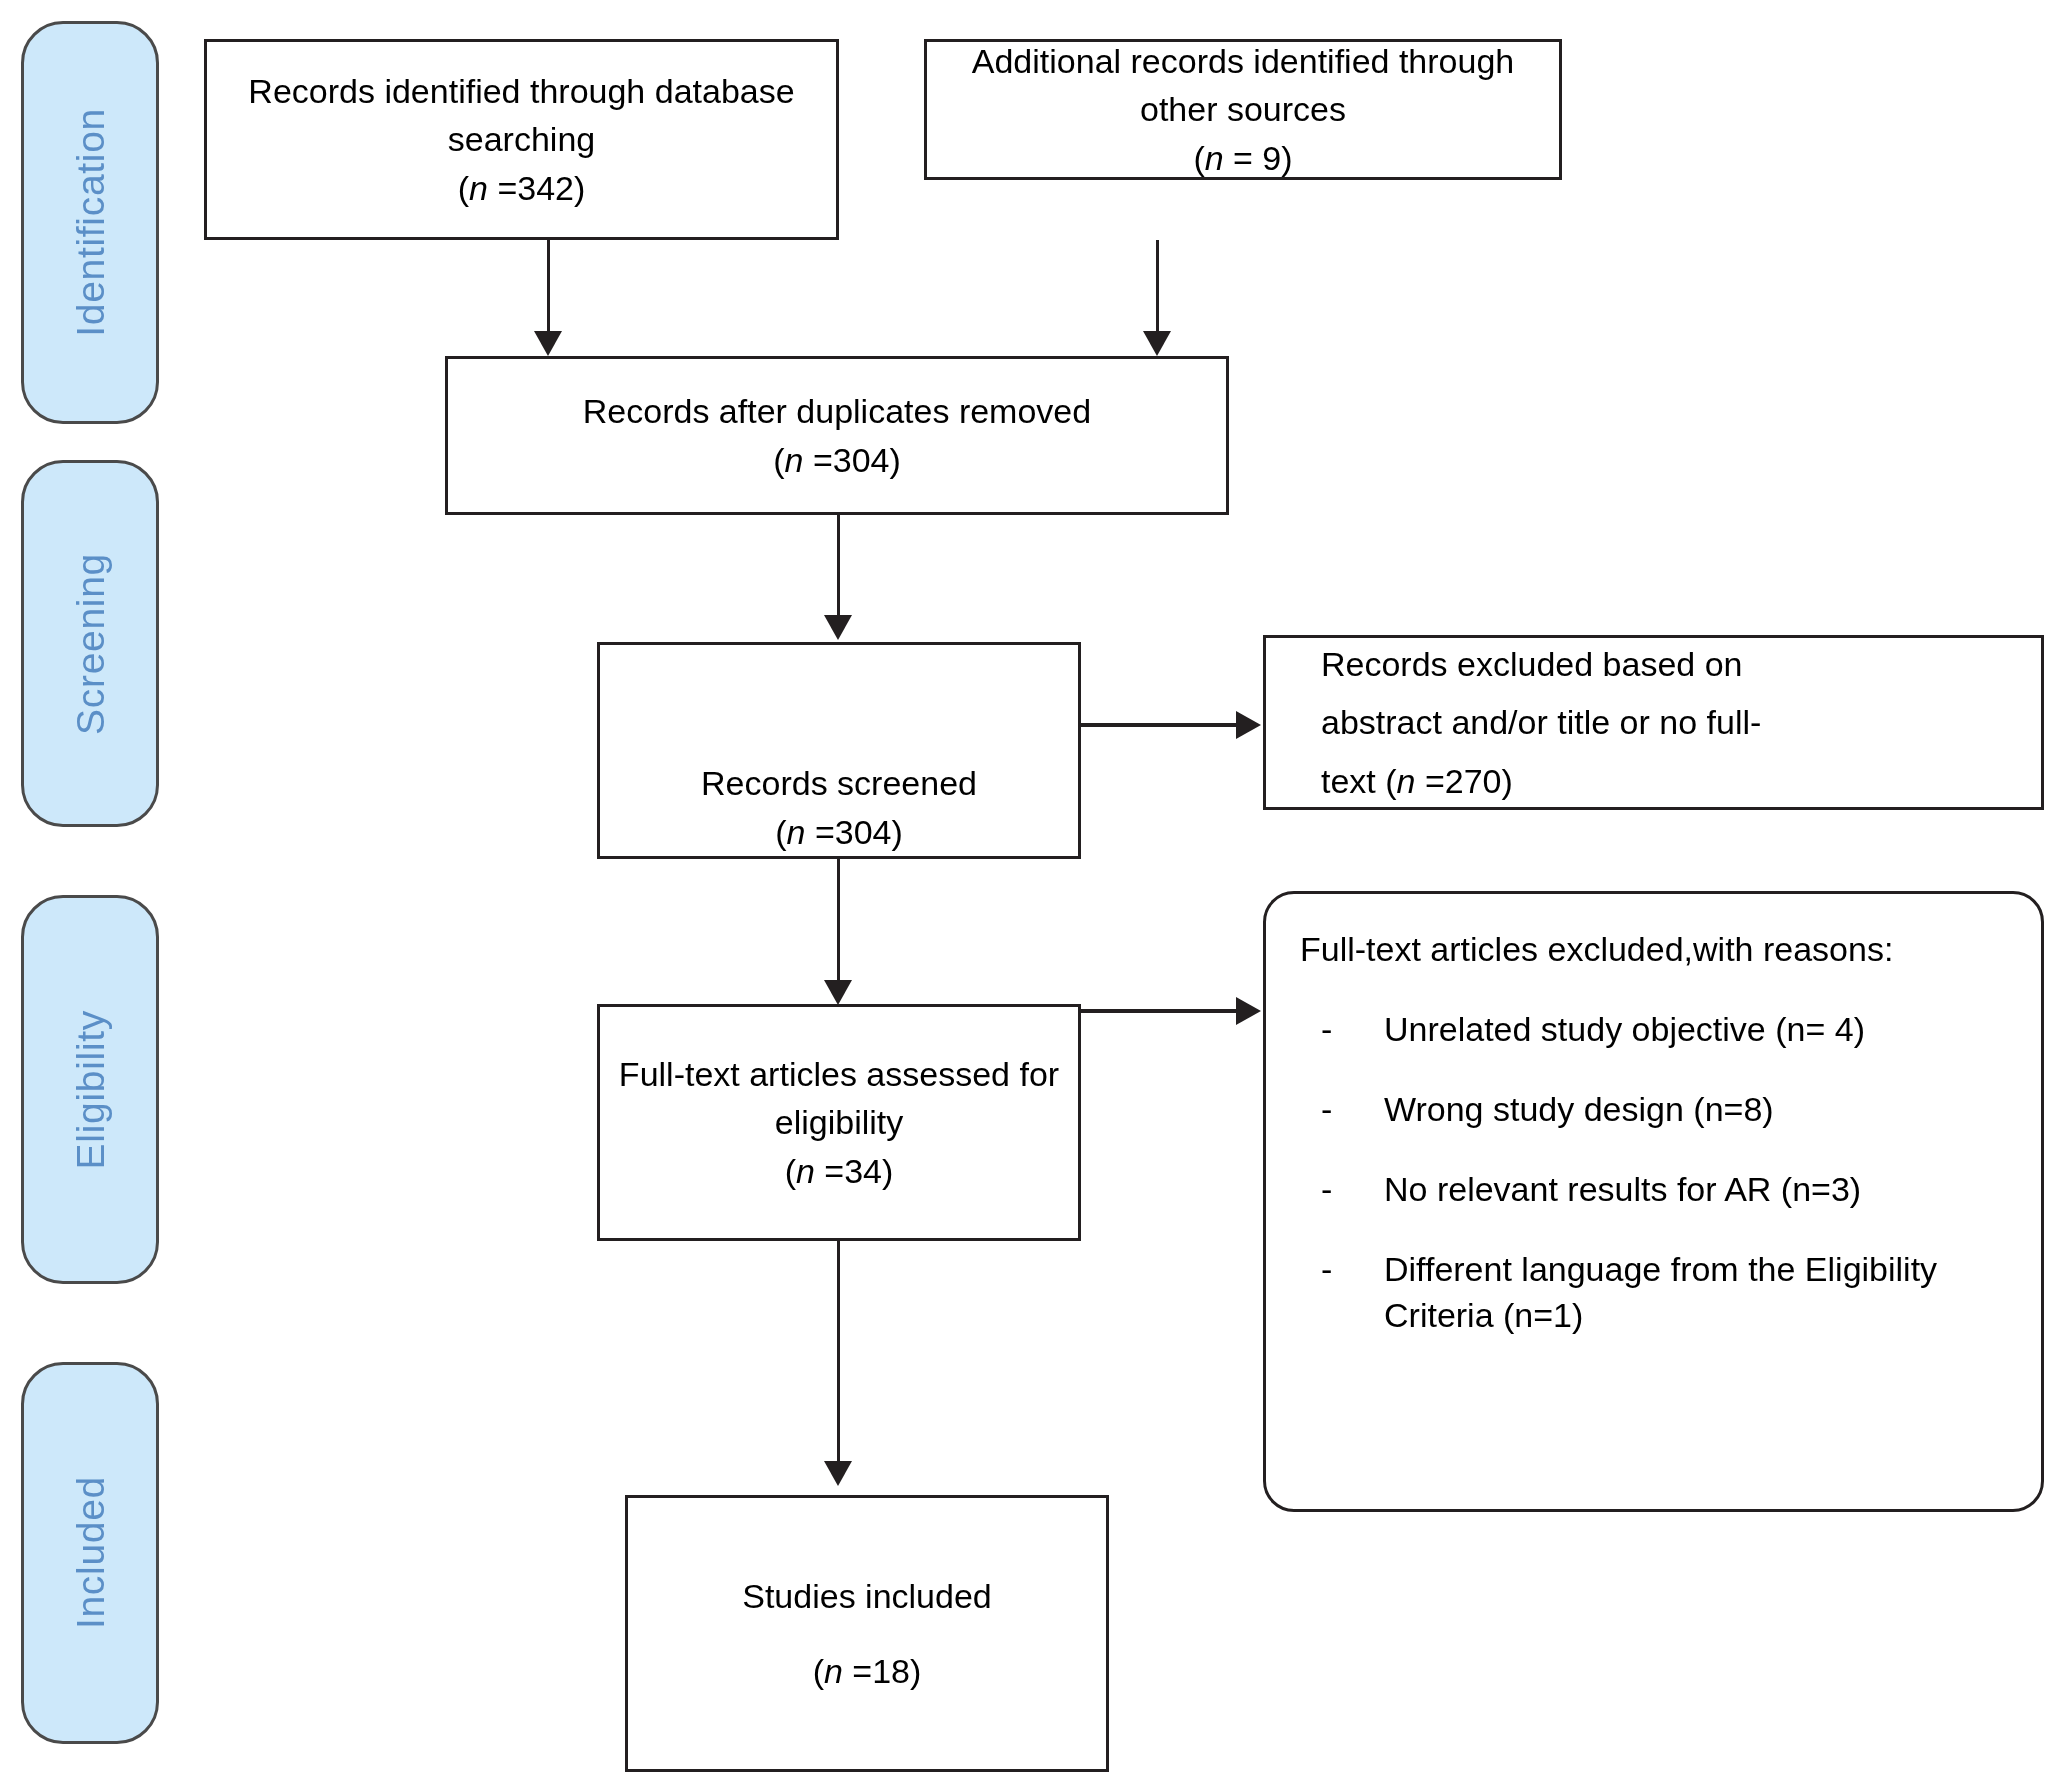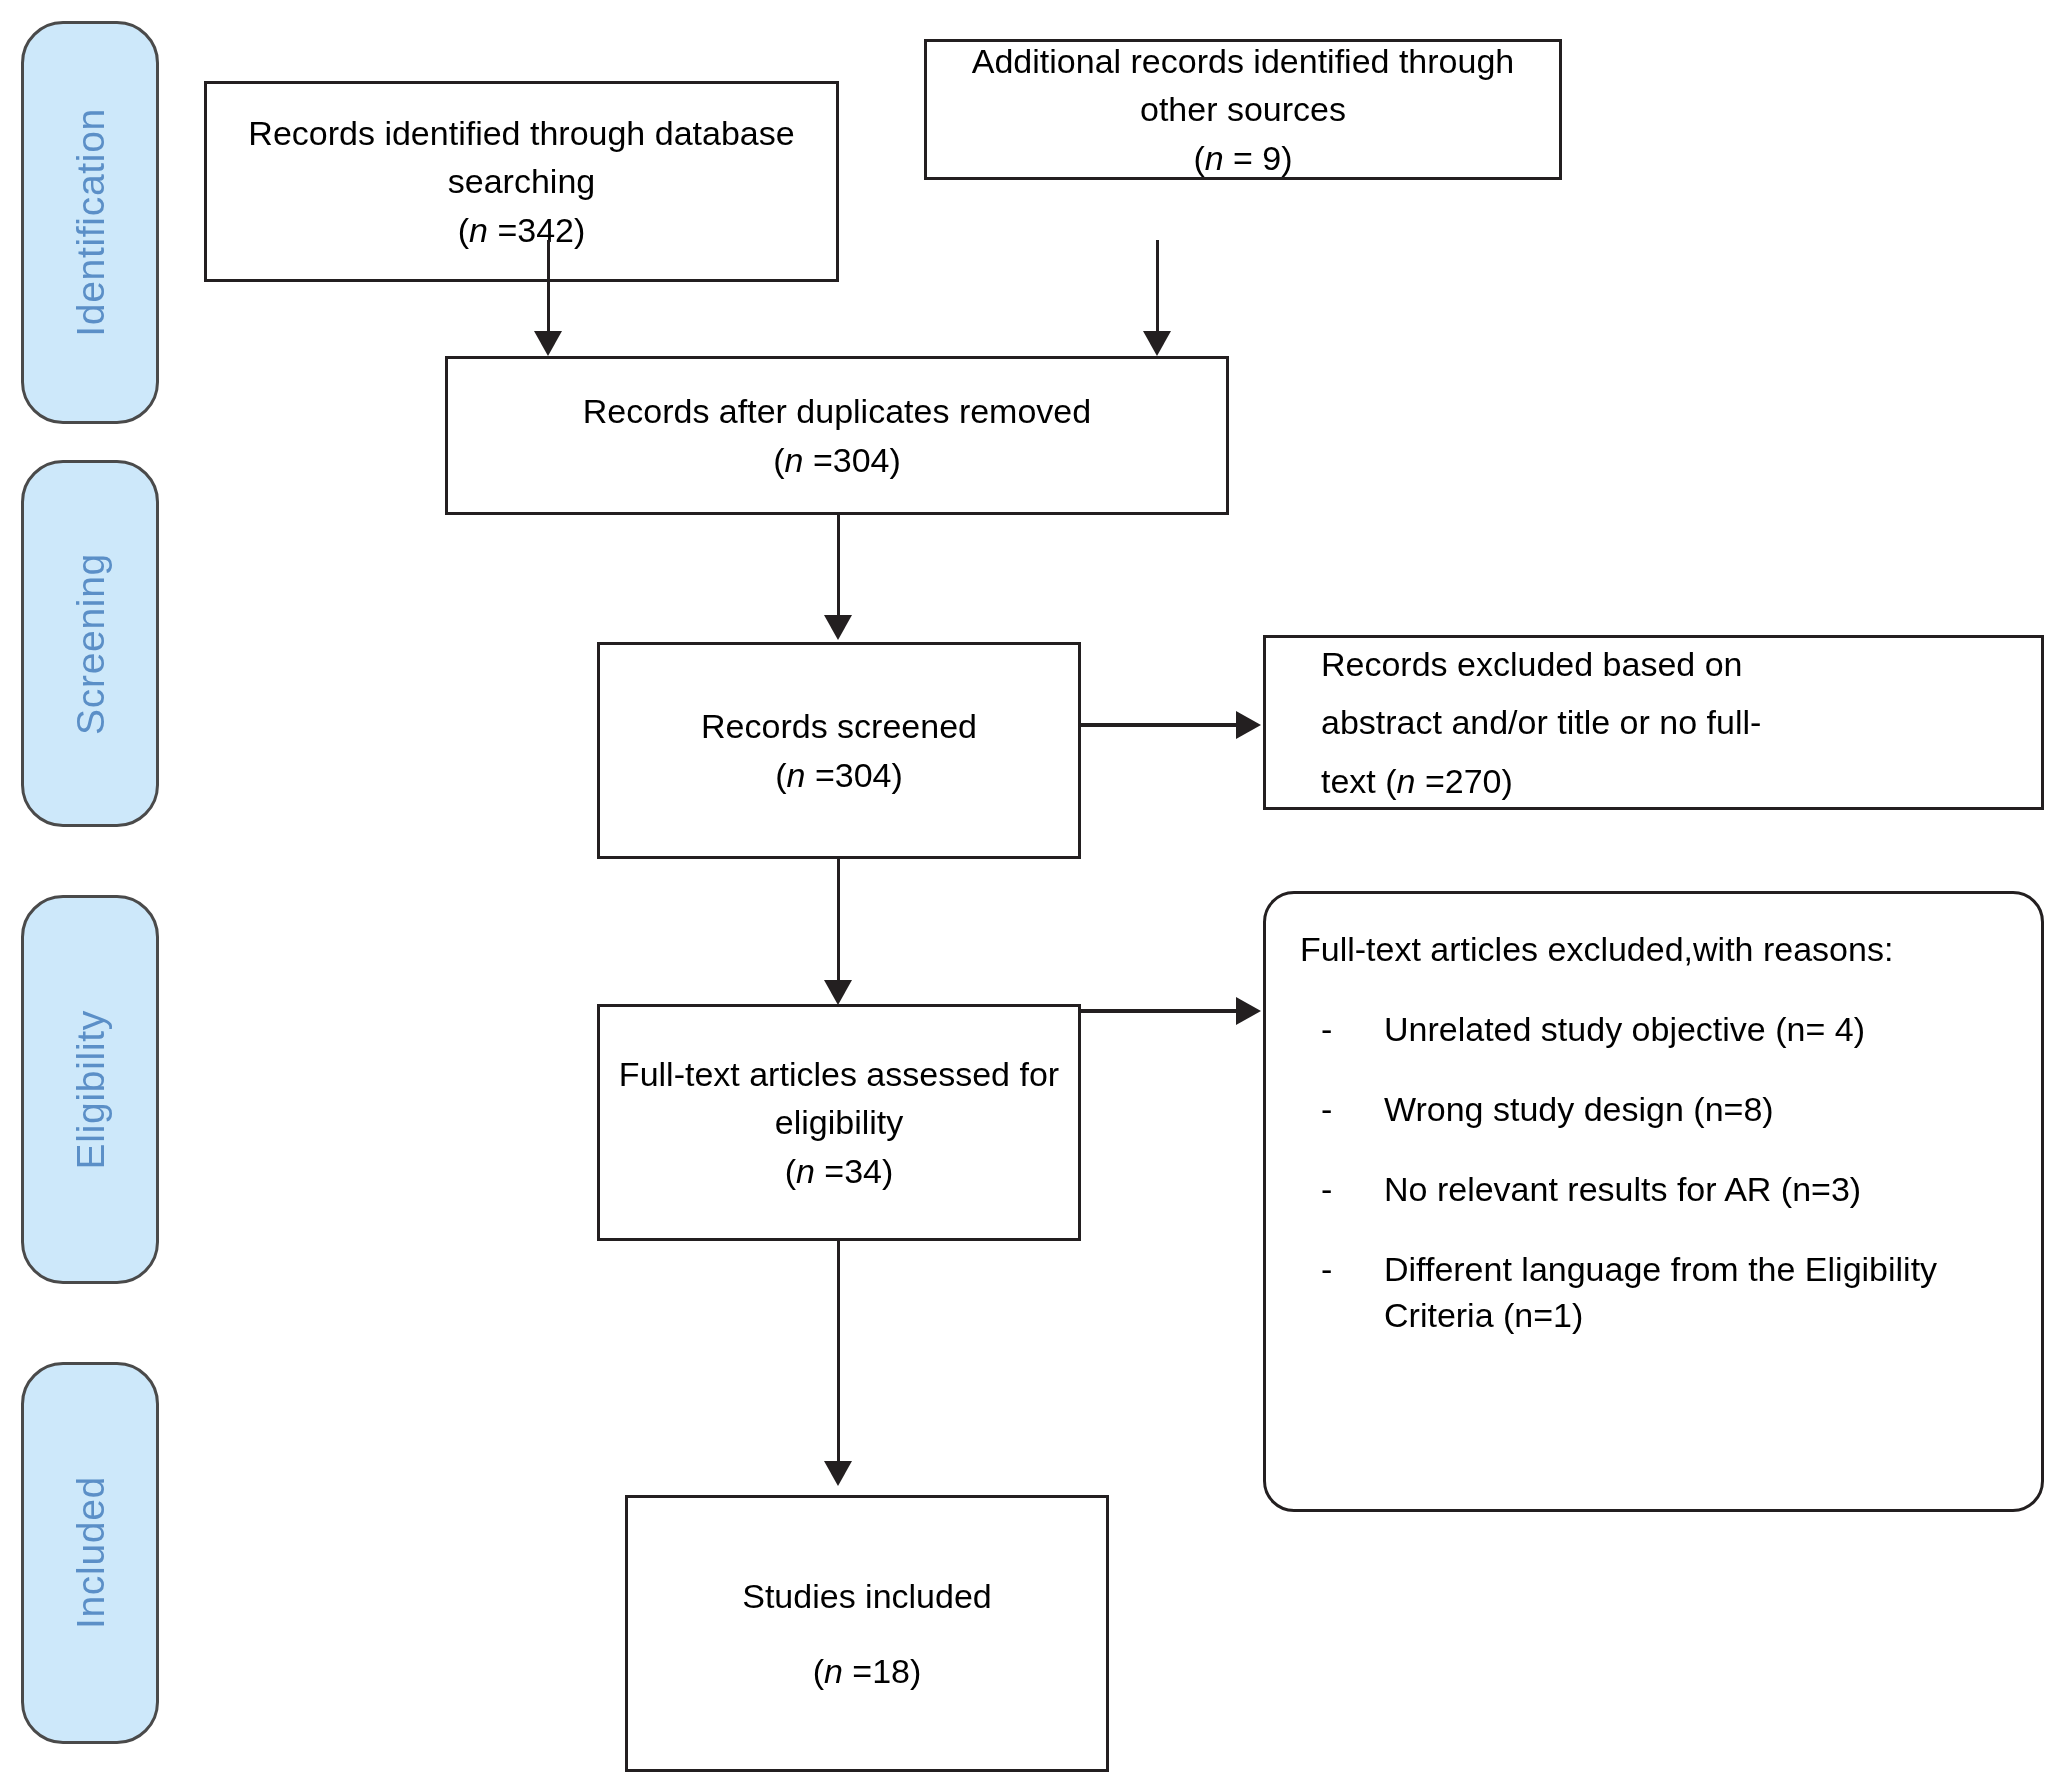--- a/index.html
+++ b/index.html
@@ -151,21 +151,21 @@
   </div>
 
   <div class="stage-pill" style="left:21px; top:895px; width:138px; height:389px;">
     <span class="stage-label">Eligibility</span>
   </div>
 
   <div class="stage-pill" style="left:21px; top:1362px; width:138px; height:382px;">
     <span class="stage-label">Included</span>
   </div>
 
-  <div class="flow-box" style="left:204px; top:39px; width:635px; height:201px;margin-top:42px;">
+  <div class="flow-box" style="left:204px; top:39px; width:635px; height:201px;">
     <div class="box-text">Records identified through database</div>
     <div class="box-text">searching</div>
     <div class="box-text"><span>(</span><i>n</i><span> =342)</span></div>
   </div>
 
   <div class="flow-box" style="left:880px; top:39px; width:638px; height:141px;margin-left:44px;">
     <div class="box-text">Additional records identified through</div>
     <div class="box-text">other sources</div>
     <div class="box-text"><span>(</span><i>n</i><span> = 9)</span></div>
   </div>
@@ -177,21 +177,21 @@
   <div class="arrow-down" style="left:1143px; top:331px;"></div>
 
   <div class="flow-box" style="left:445px; top:356px; width:784px; height:159px;">
     <div class="box-text">Records after duplicates removed</div>
     <div class="box-text"><span>(</span><i>n</i><span> =304)</span></div>
   </div>
 
   <div class="v-line" style="left:837px; top:515px; width:3px; height:105px;"></div>
   <div class="arrow-down" style="left:824px; top:615px;"></div>
 
-  <div class="flow-box" style="left:597px; top:642px; width:484px; height:217px;">
+  <div class="flow-box" style="left:597px; top:642px; width:484px; height:217px;justify-content:flex-end;">
     <div class="box-text">Records screened</div>
     <div class="box-text"><span>(</span><i>n</i><span> =304)</span></div>
   </div>
 
   <div class="h-line" style="left:1081px; top:723px; width:159px; height:3.7px;"></div>
   <div class="arrow-right" style="left:1236px; top:711px;"></div>
 
   <div class="flow-box thin-border loose-lines" style="left:1263px; top:635px; width:781px; height:175px; justify-content:center; padding-left:55px;">
     <div class="box-text align-left flush">Records excluded based on</div>
     <div class="box-text align-left flush">abstract and/or title or no full-</div>

